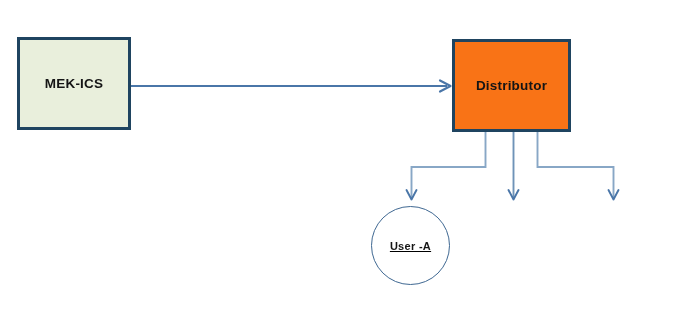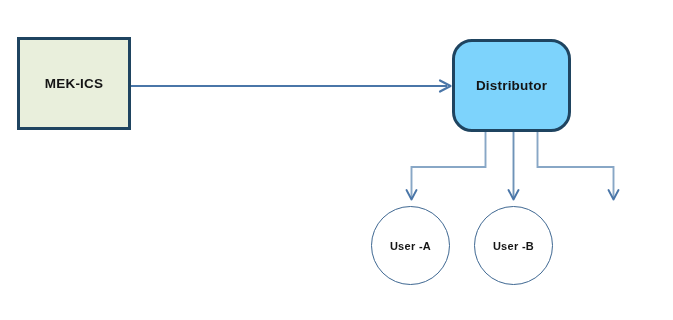--- a/index.html
+++ b/index.html
@@ -46,35 +46,34 @@
     top: 37px;
     width: 114px;
     height: 93px;
     background: #e9efdc;
   }
   #node-distributor {
     left: 452px;
     top: 39px;
     width: 119px;
     height: 93px;
-    background: #7dd3fc;
-    border-radius: 20px;
+    background: #f97316;
   }
   .circle-node {
     border: 1.3px solid #3f6892;
     border-radius: 50%;
     background: #ffffff;
   }
   .circle-node .node-label {
     font-size: 11px;
     font-weight: bold;
     color: #151515;
     letter-spacing: 0.3px;
   }
-  #node-user-a { left: 371px; top: 206px; width: 79px; height: 79px; }
+  #node-user-a { left: 371px; top: 206px; width: 79px; height: 79px; text-decoration: underline; }
   #node-user-b { left: 474px; top: 206px; width: 79px; height: 79px; }
   #node-user-c { left: 574px; top: 206px; width: 79px; height: 79px; }
 </style>
 </head>
 <body>
 
 <div id="canvas">
 
   <svg id="wires" viewBox="0 0 673 320" xmlns="http://www.w3.org/2000/svg">
 
@@ -104,18 +103,15 @@
   </div>
 
   <div class="node rect-node" id="node-distributor">
     <span class="node-label">Distributor</span>
   </div>
 
   <div class="node circle-node" id="node-user-a">
     <span class="node-label">User -A</span>
   </div>
 
-  <div class="node circle-node" id="node-user-b">
-    <span class="node-label">User -B</span>
-  </div>
 
 
 </div>
 
 </body></html>

